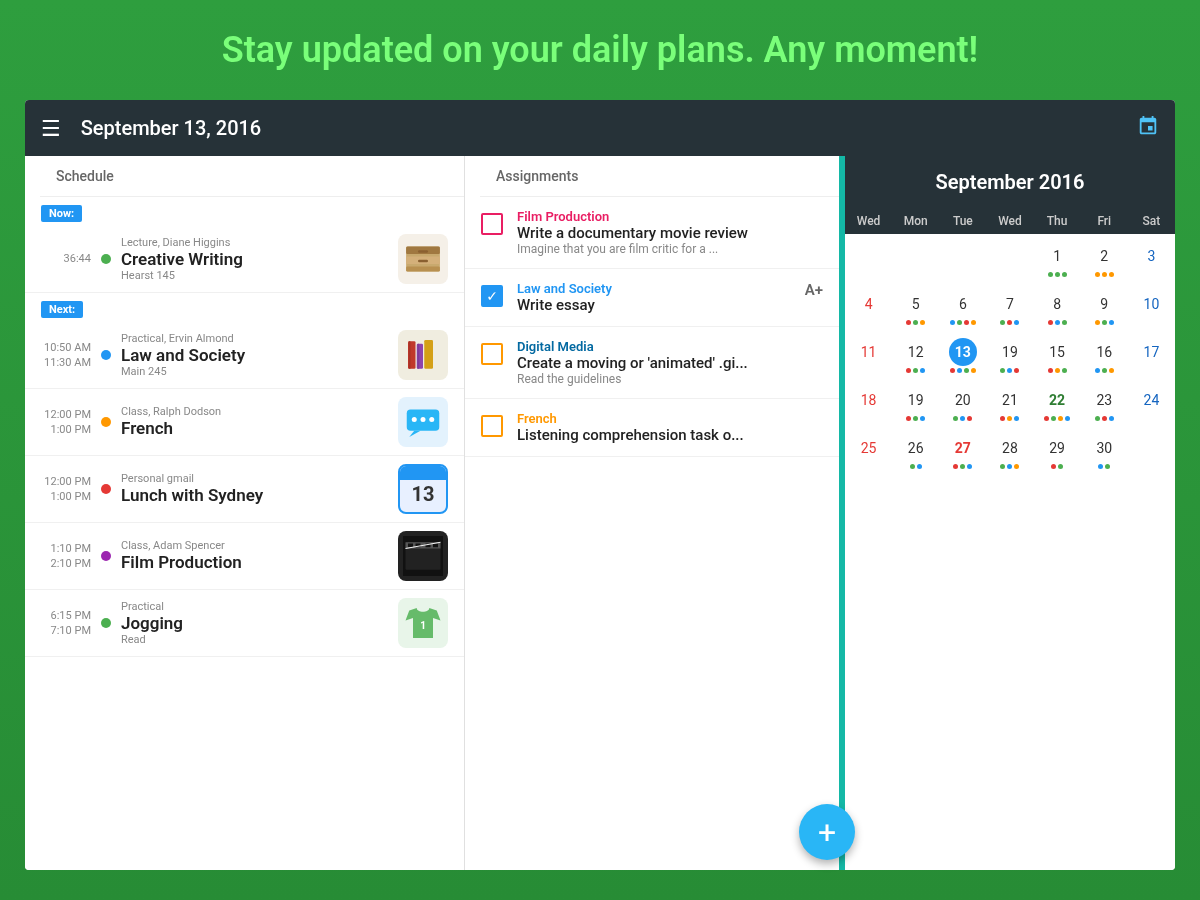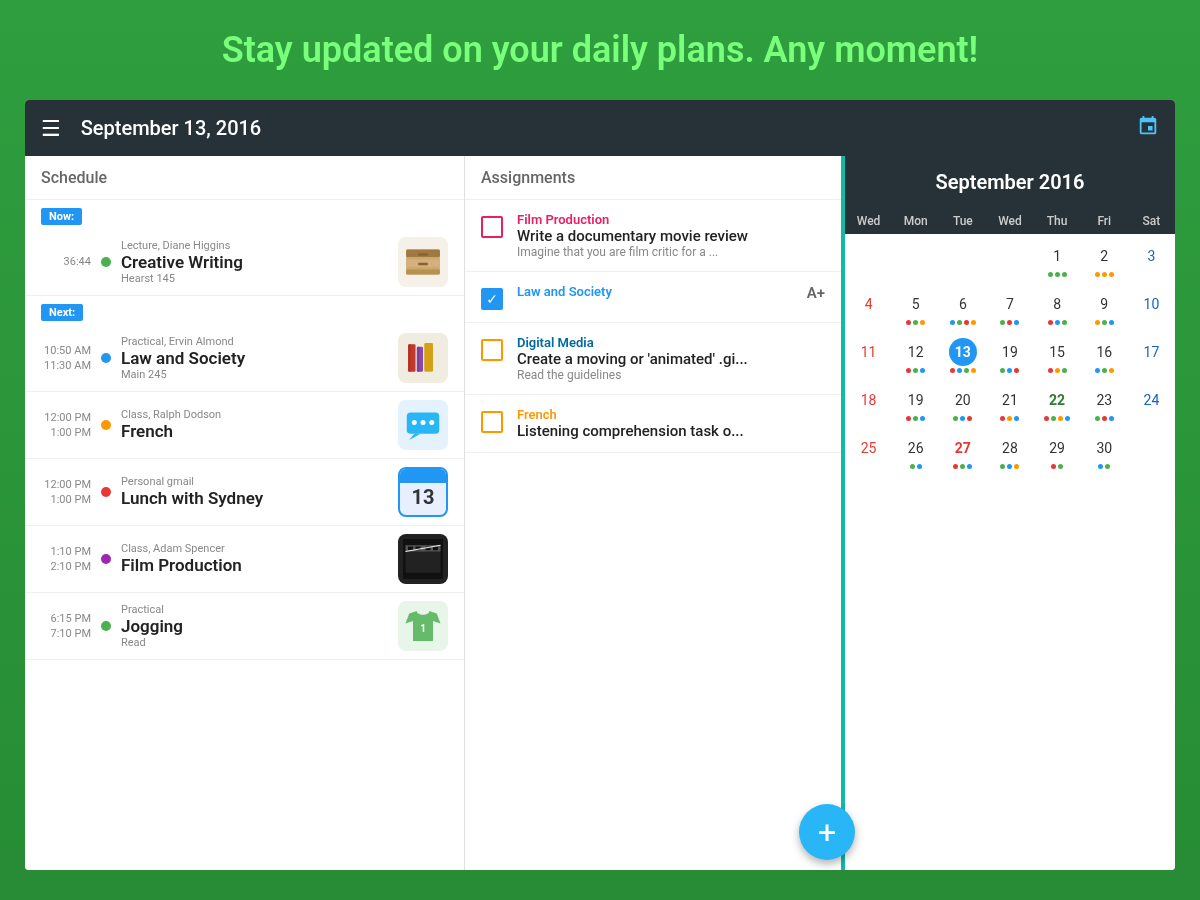--- a/index.html
+++ b/index.html
@@ -75,24 +75,25 @@
     
     .schedule-panel {
       width: 440px;
       background: white;
       border-right: 1px solid #e0e0e0;
       overflow-y: auto;
       flex-shrink: 0;
     }
     .panel-header {
       padding: 12px 16px;
-      font-size: 16px;
+      font-size: 14px;
       color: #666;
       font-weight: 500;
       border-bottom: 1px solid #eee;
+      margin-left: 15px;
     }
 
     .now-badge, .next-badge {
       background: #2196F3;
       color: white;
       font-size: 11px;
       font-weight: 700;
       padding: 2px 8px;
       border-radius: 2px;
       display: inline-block;
@@ -146,21 +147,21 @@
       align-items: center;
       justify-content: center;
       font-size: 28px;
       flex-shrink: 0;
     }
 
     
     .assignments-panel {
       flex: 1;
       background: white;
-      border-right: 4px solid #14b8a6;
+      border-right: 6px solid #14b8a6;
       overflow-y: auto;
     }
 
     .assignment-item {
       display: flex;
       align-items: flex-start;
       padding: 12px 16px;
       border-bottom: 1px solid #f0f0f0;
     }
     .assignment-checkbox {
@@ -498,20 +499,21 @@
           <div class="assignment-category" style="color:#E91E63;">Film Production</div>
           <div class="assignment-title">Write a documentary movie review</div>
           <div class="assignment-desc">Imagine that you are film critic for a ...</div>
         </div>
       </div>
 
       <div class="assignment-item">
         <div class="assignment-checkbox checked"></div>
         <div style="flex:1;">
           <div class="assignment-category" style="color:#2196F3;">Law and Society</div>
+          <div class="assignment-title">Write essay</div>
         </div>
         <div class="assignment-grade">A+</div>
       </div>
 
       <div class="assignment-item">
         <div class="assignment-checkbox orange"></div>
         <div>
           <div class="assignment-category" style="color:#0369a1;">Digital Media</div>
           <div class="assignment-title">Create a moving or 'animated' .gi...</div>
           <div class="assignment-desc">Read the guidelines</div>

